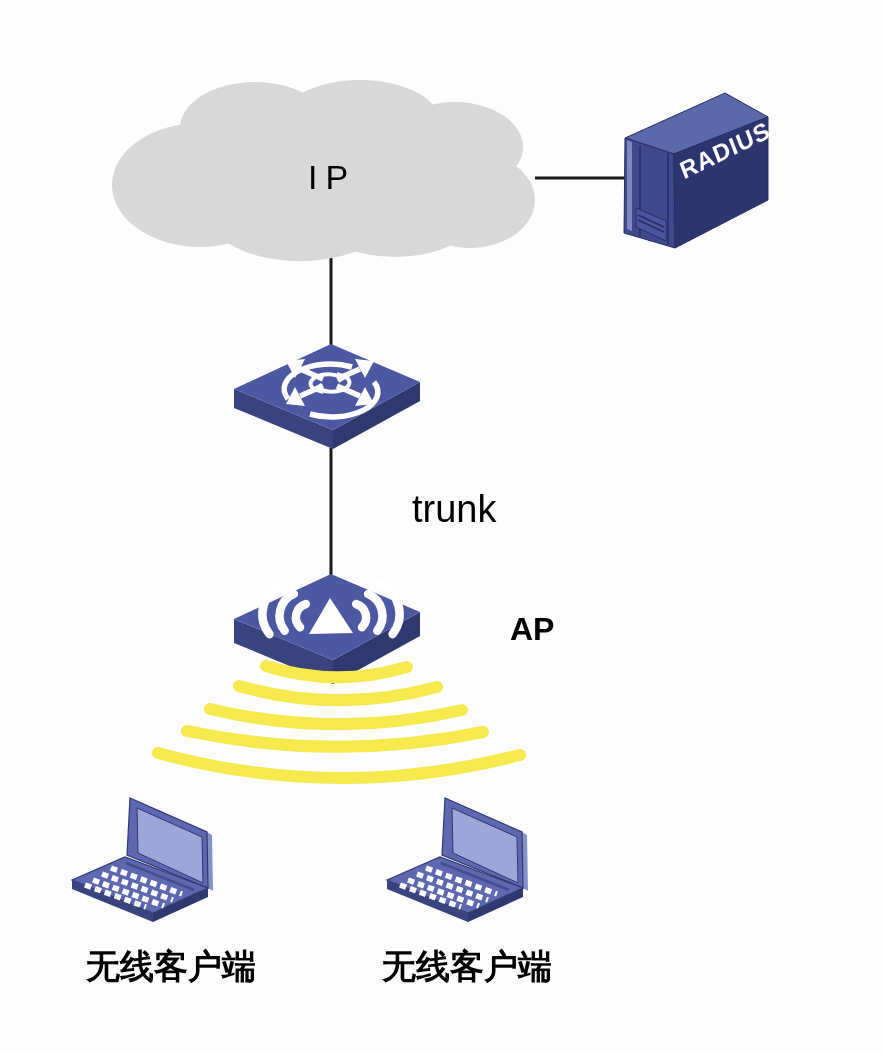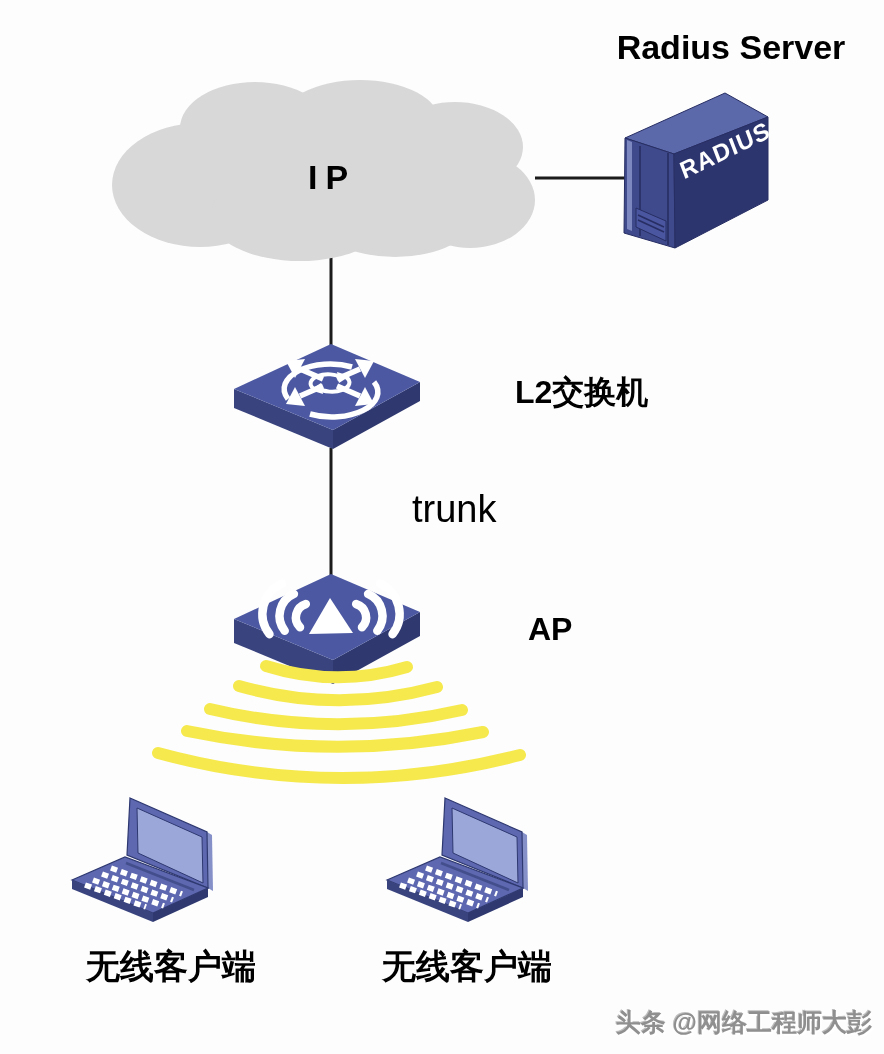--- a/index.html
+++ b/index.html
@@ -4,28 +4,28 @@
 <style>
   html,body{margin:0;padding:0;background:#fdfdfd;}
   .stage{
     position:relative;width:884px;height:1054px;overflow:hidden;
     background:#fdfdfd;
     font-family:"Liberation Sans","DejaVu Sans",sans-serif;
   }
   .stage svg{position:absolute;left:0;top:0;}
   .lbl{position:absolute;color:var(--text);white-space:nowrap;}
   .lbl-title{left:598px;top:28px;width:266px;text-align:center;font-size:34px;font-weight:bold;}
-  .lbl-ip{left:280px;top:158px;width:104px;text-align:center;font-size:34px;font-weight:bold;letter-spacing:8px;}
+  .lbl-ip{left:280px;top:158px;width:104px;text-align:center;font-size:34px;font-weight:normal;letter-spacing:8px;}
   .lbl-radius{
     left:681px;top:158px;font-size:24px;font-weight:bold;color:#fff;letter-spacing:1px;
     transform:rotate(-26deg) skewX(-5deg);transform-origin:0 50%;
   }
   .lbl-switch{left:515px;top:371px;font-size:32px;font-weight:bold;}
   .lbl-trunk{left:412px;top:488px;font-size:38px;font-weight:normal;}
-  .lbl-ap{left:528px;top:611px;font-size:32px;font-weight:bold;}
+  .lbl-ap{left:510px;top:611px;font-size:32px;font-weight:bold;}
   .lbl-client{top:944px;width:196px;text-align:left;font-size:34px;font-weight:bold;}
   .lbl-client.c1{left:86px;}
   .lbl-client.c2{left:382px;}
   .watermark{
     position:absolute;right:12px;top:1006px;font-size:25px;font-weight:bold;
     color:var(--watermark);text-shadow:2px 2px 1px #ffffff,-1px -1px 0 rgba(110,110,110,.45);
   }
   
   .cloud-part{fill:var(--cloud);}
   .link{stroke:var(--line);stroke-width:3;fill:none;}
@@ -152,22 +152,19 @@
       <path class="wifi" d="M 239,686 Q 337,714 437,687"></path>
       <path class="wifi" d="M 210,709 Q 336,739 462,710"></path>
       <path class="wifi" d="M 187,731 Q 336,762 483,732"></path>
       <path class="wifi" d="M 158,753 Q 338,802 520,755"></path>
     </g>
 
     <use href="#laptop-proto" xlink:href="#laptop-proto" transform="translate(64,795)"></use>
     <use href="#laptop-proto" xlink:href="#laptop-proto" transform="translate(379,795)"></use>
   </svg>
 
-  <div class="lbl lbl-title">Radius Server</div>
   <div class="lbl lbl-ip">IP</div>
   <div class="lbl lbl-radius">RADIUS</div>
-  <div class="lbl lbl-switch">L2交换机</div>
   <div class="lbl lbl-trunk">trunk</div>
   <div class="lbl lbl-ap">AP</div>
   <div class="lbl lbl-client c1">无线客户端</div>
   <div class="lbl lbl-client c2">无线客户端</div>
-  <div class="watermark">头条 @网络工程师大彭</div>
 </div>
 
 </body></html>

